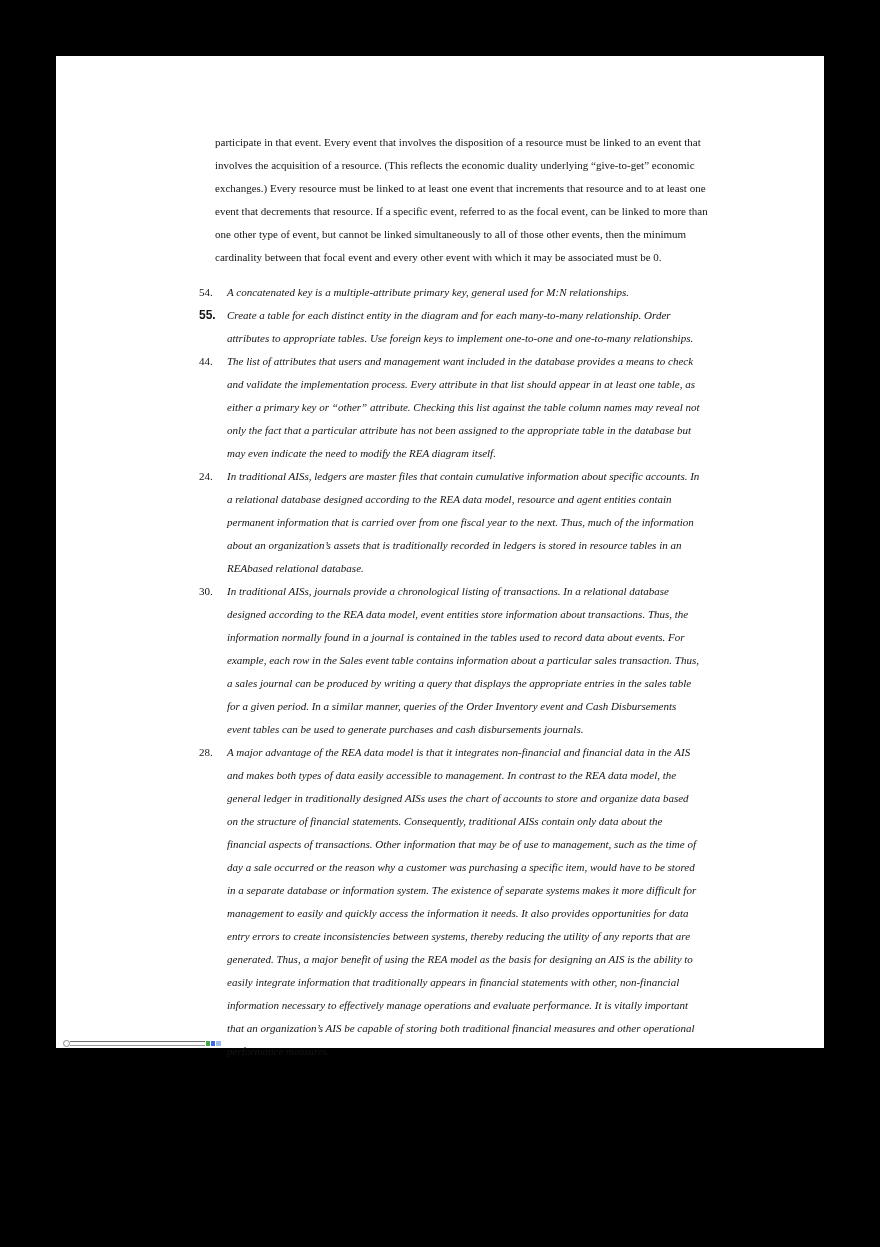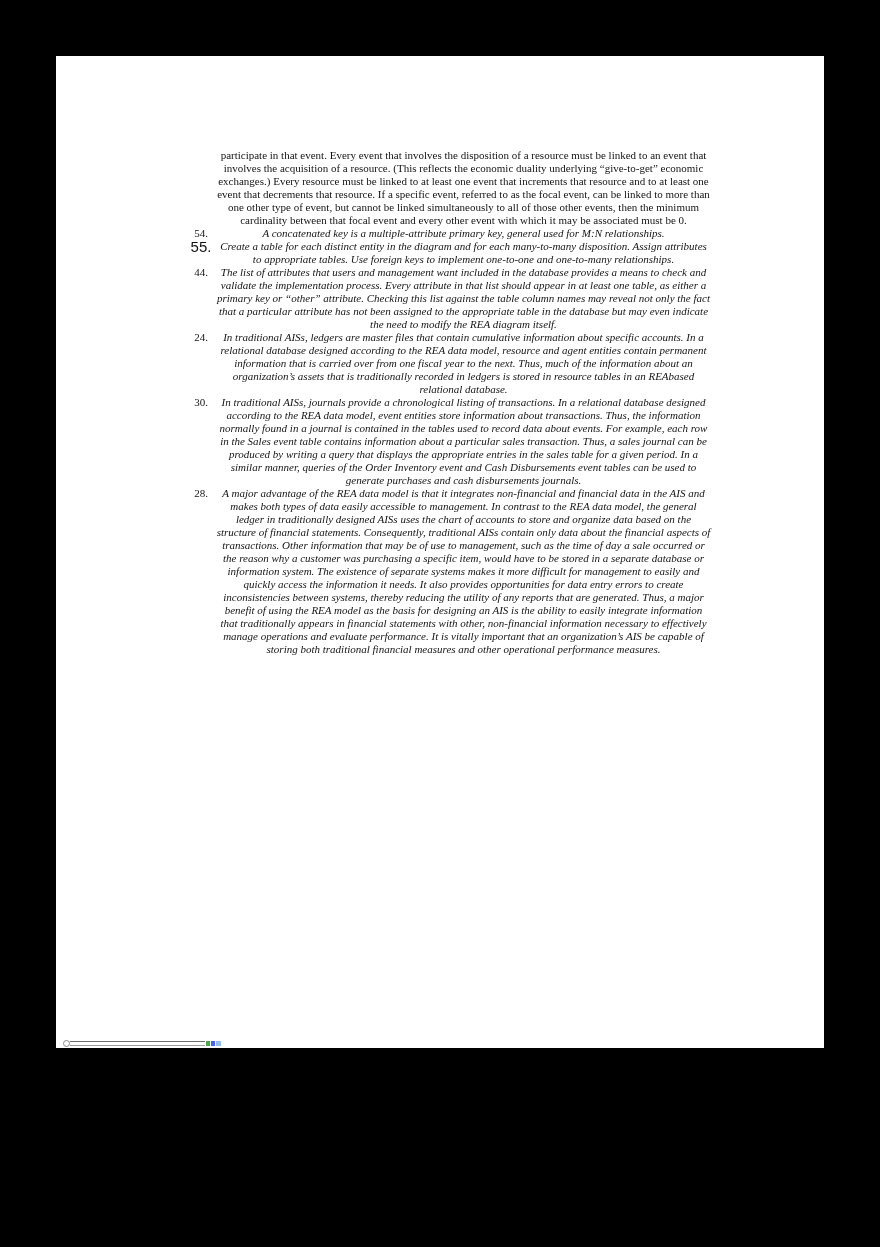--- a/index.html
+++ b/index.html
@@ -18,47 +18,48 @@
     position: absolute;
     left: 56px;
     top: 56px;
     width: 768px;
     height: 992px;
     background: #ffffff;
   }
   .content {
     position: absolute;
     left: 131px;
-    top: 93px;
+    top: 75px;
     width: 527px;
     font-family: "Liberation Serif", "DejaVu Serif", serif;
     font-size: 11px;
-    line-height: 13px;
+    line-height: 23px;
     color: #141414;
-    text-align: center;
+    text-align: left;
   }
   .cont-para {
     margin: 0 0 0 28px;
     width: 497px;
   }
   ol.items {
     list-style: none;
-    margin: 0;
+    margin: 12px;
     padding: 0;
   }
   .item {
     display: flex;
     align-items: flex-start;
   }
   .num {
     flex: 0 0 28px;
   }
   .num.sans {
     font-family: "Liberation Sans", "DejaVu Sans", sans-serif;
-    font-size: 15px;
+    font-size: 12px;
+    font-weight: bold;
   }
   .txt {
     width: 497px;
     font-style: italic;
   }
   
   .artifact {
     position: absolute;
     left: 7px;
     top: 984px;
@@ -97,21 +98,21 @@
     <div class="content">
       <p class="cont-para">participate in that event. Every event that involves the disposition of a resource must be linked to an event that involves the acquisition of a resource. (This reflects the economic duality underlying “give-to-get” economic exchanges.) Every resource must be linked to at least one event that increments that resource and to at least one event that decrements that resource. If a specific event, referred to as the focal event, can be linked to more than one other type of event, but cannot be linked simultaneously to all of those other events, then the minimum cardinality between that focal event and every other event with which it may be associated must be 0.</p>
       <ol class="items" id="answer-list">
   <li class="item">
     <span class="num">54.</span>
     <div class="txt">A concatenated key is a multiple-attribute primary key, general used for M:N relationships.</div>
   </li>
 
   <li class="item">
     <span class="num sans">55.</span>
-    <div class="txt">Create a table for each distinct entity in the diagram and for each many-to-many disposition. Assign attributes to appropriate tables.  Use foreign keys to implement one-to-one and one-to-many relationships.</div>
+    <div class="txt">Create a table for each distinct entity in the diagram and for each many-to-many relationship. Order attributes to appropriate tables.  Use foreign keys to implement one-to-one and one-to-many relationships.</div>
   </li>
 
   <li class="item">
     <span class="num">44.</span>
     <div class="txt">The list of attributes that users and management want included in the database provides a means to check and validate the implementation process. Every attribute in that list should appear in at least one table, as either a primary key or “other” attribute. Checking this list against the table column names may reveal not only the fact that a particular attribute has not been assigned to the appropriate table in the database but may even indicate the need to modify the REA diagram itself.</div>
   </li>
 
   <li class="item">
     <span class="num">24.</span>
     <div class="txt">In traditional AISs, ledgers are master files that contain cumulative information about specific accounts. In a relational database designed according to the REA data model, resource and agent entities contain permanent information that is carried over from one fiscal year to the next. Thus, much of the information about an organization’s assets that is traditionally recorded in ledgers is stored in resource tables in an REAbased relational database.</div>

